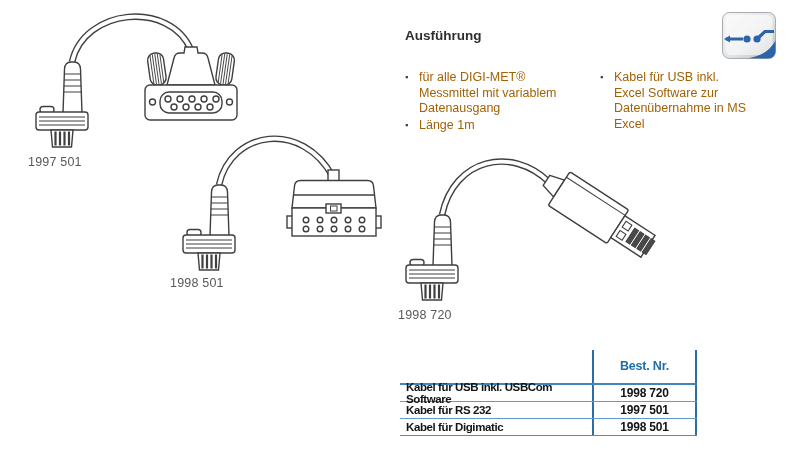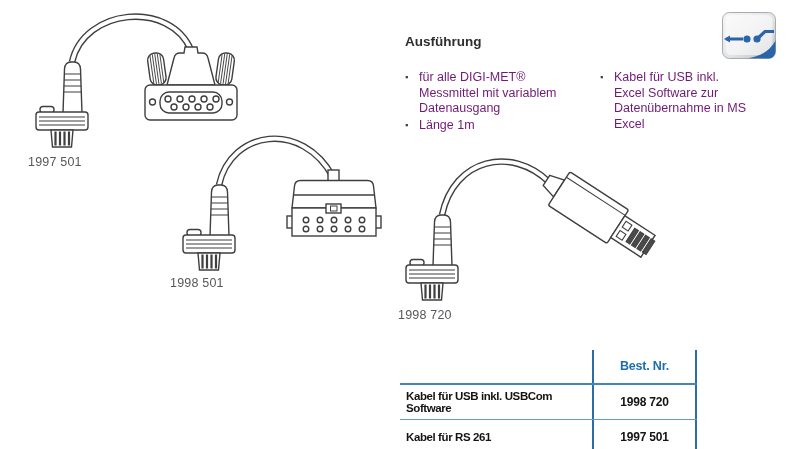--- a/index.html
+++ b/index.html
@@ -5,33 +5,33 @@
   html,body{margin:0;padding:0;background:#fff;}
   #page{
     position:relative;width:800px;height:449px;background:#fff;overflow:hidden;
     font-family:"Liberation Sans","DejaVu Sans",sans-serif;
   }
   #artwork{position:absolute;left:0;top:0;}
   .part-label{
     position:absolute;font-size:12.5px;color:#57585c;letter-spacing:0.2px;
   }
   .section-heading{
-    position:absolute;left:405px;top:34px;font-size:13.5px;font-weight:bold;color:#2e2e30;
+    position:absolute;left:405px;top:28px;font-size:13.5px;font-weight:bold;color:#2e2e30;
   }
   .bullets{position:absolute;top:70px;}
   .bullets-left{left:405px;width:182px;}
   .bullets-right{left:600px;width:152px;}
   .bullet-item{display:flex;gap:6px;margin-bottom:1px;}
   .bullet-glyph{font-size:9px;line-height:15.5px;color:#3a3a3c;flex:0 0 8px;}
-  .bullet-text{font-size:12.5px;line-height:15.5px;color:#701a75;}
+  .bullet-text{font-size:12.5px;line-height:15.5px;color:#a16207;}
   .usb-pictogram{position:absolute;left:722px;top:12px;}
   
   .order-table{position:absolute;left:400px;top:350px;width:297px;}
   .t-header-row{display:flex;height:35px;border-bottom:2px solid #3e86bd;box-sizing:border-box;}
-  .t-row{display:flex;height:35px;border-bottom:1.5px solid #5f9cc9;box-sizing:border-box;}
+  .t-row{display:flex;height:17px;border-bottom:1.5px solid #5f9cc9;box-sizing:border-box;}
   .t-row:last-child{border-bottom:1.5px solid #4a8fc2;}
   .t-cell{box-sizing:border-box;}
   .t-cell.label{
     width:192px;padding-left:6px;display:flex;align-items:center;
     font-size:11.5px;font-weight:bold;color:#141414;letter-spacing:-0.4px;
   }
   .t-cell.value{
     width:105px;border-left:2px solid #2e6da4;border-right:2px solid #2e6da4;
     display:flex;align-items:center;justify-content:center;
     font-size:12px;font-weight:bold;color:#141414;letter-spacing:-0.2px;
@@ -185,21 +185,22 @@
   <div class="order-table">
     <div class="t-header-row">
       <div class="t-cell label"></div>
       <div class="t-cell value header">Best. Nr.</div>
     </div>
     <div class="t-row">
       <div class="t-cell label">Kabel für USB inkl. USBCom Software</div>
       <div class="t-cell value">1998 720</div>
     </div>
     <div class="t-row">
-      <div class="t-cell label">Kabel für RS 261</div>
+      <div class="t-cell label">Kabel für RS 232</div>
       <div class="t-cell value">1997 501</div>
     </div>
     <div class="t-row">
+      <div class="t-cell label">Kabel für Digimatic</div>
       <div class="t-cell value">1998 501</div>
     </div>
   </div>
 
 </div>
 
 </body></html>

